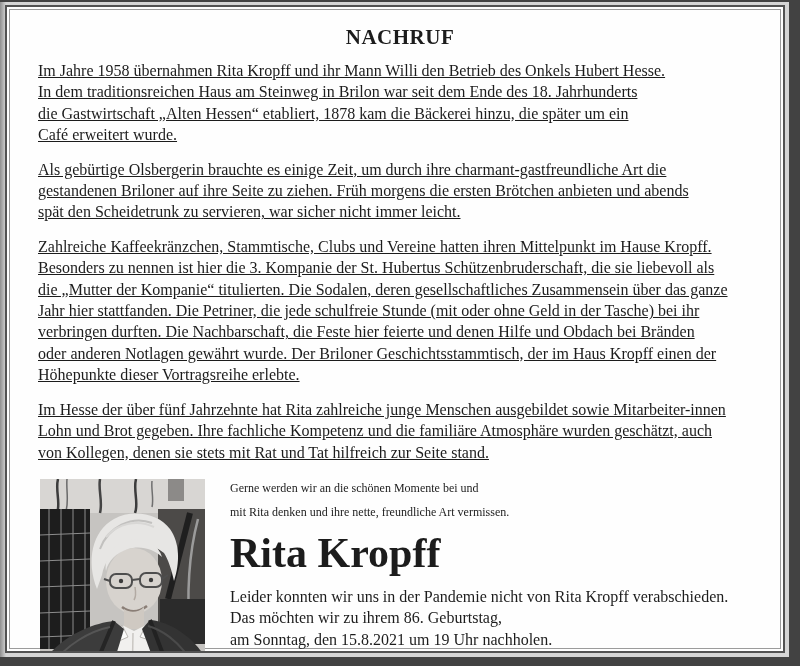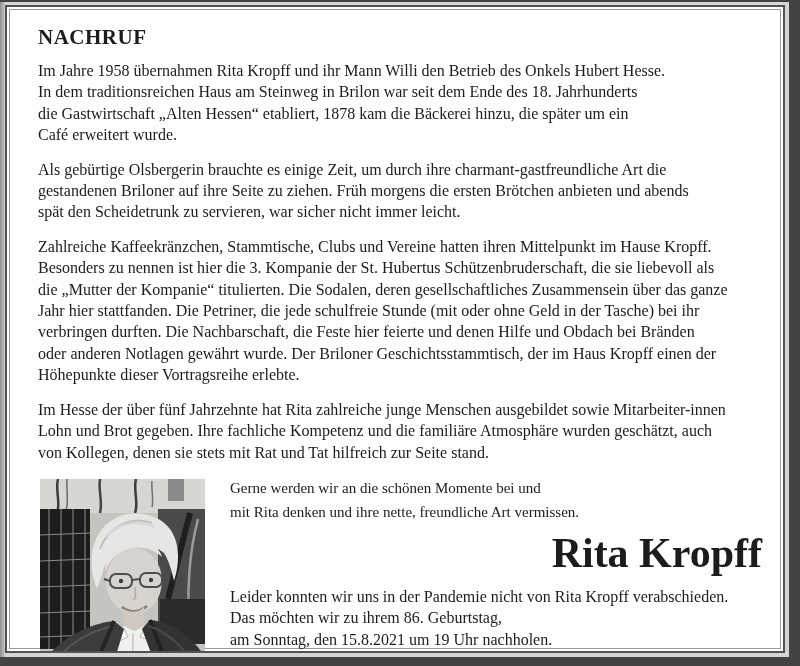--- a/index.html
+++ b/index.html
@@ -31,49 +31,51 @@
     position: absolute; inset: 2px;
     border: 1px solid #9b9b9b;
     pointer-events: none;
   }
   .content {
     position: absolute; inset: 3px;
     padding: 8px 18px 0 28px;
     color: #1c1c1c;
   }
   .title {
+    text-align: center;
     font-size: 21px;
     font-weight: bold;
     letter-spacing: 0.5px;
     line-height: 26px;
     margin: 6px 0 10px 0;
     font-family: Liberation Serif, serif;
   }
   .para {
     font-size: 16px;
     line-height: 21.4px;
     white-space: pre;
     margin: 0 0 13px 0;
+    text-decoration: underline;
   }
   .bottom-row { position: relative; margin-top: 1px; height: 230px; }
   .photo {
     position: absolute; left: 2px; top: 3px;
     width: 165px; height: 209px;
     background: #c9c7c4;
   }
   .photo svg { display: block; width: 100%; height: 100%; }
   .right-col { margin-left: 192px; }
   .tribute {
-    font-size: 15px;
+    font-size: 12px;
     line-height: 24px;
     white-space: pre;
     margin: 2px 0 0 0;
   }
   .deceased-name {
-    text-align: right;
+    text-align: left;
     font-size: 42px;
     font-weight: bold;
     line-height: 46px;
     margin: 6px 0 10px 0;
   }
   .closing {
     font-size: 16px;
     line-height: 21.5px;
     white-space: pre;
   }

